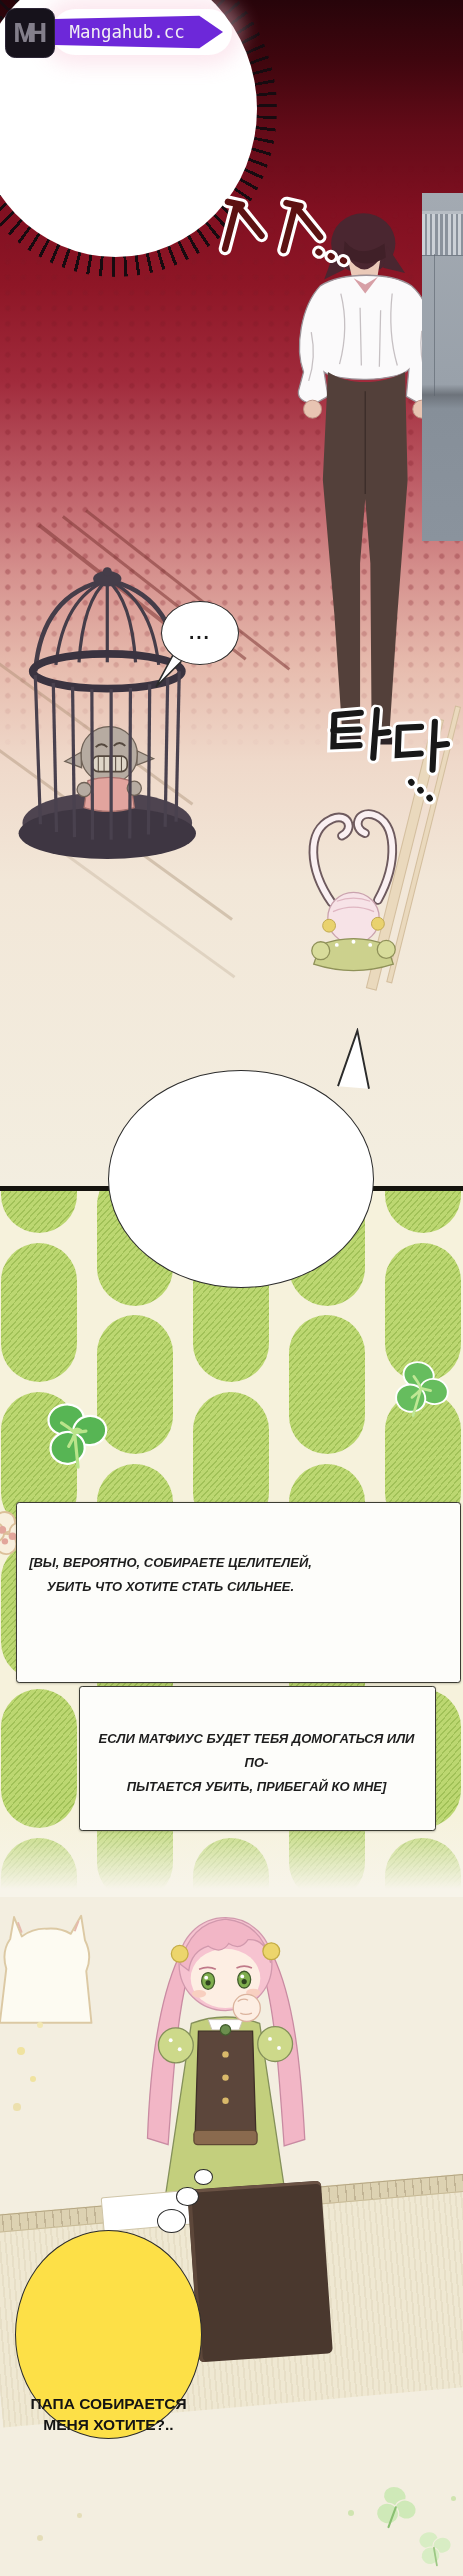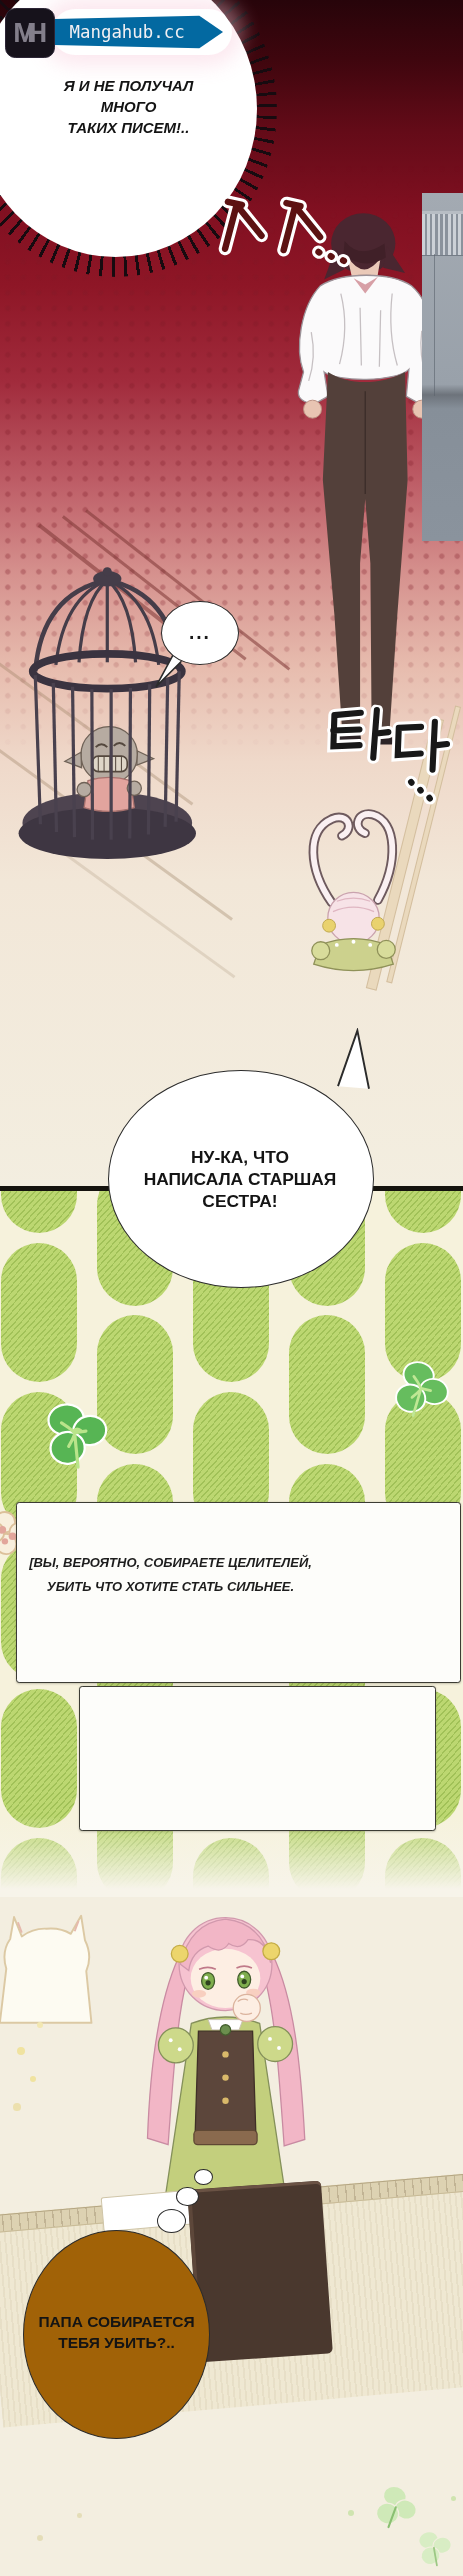--- a/index.html
+++ b/index.html
@@ -27,21 +27,21 @@
   .burst-inner{position:absolute;left:-26px;top:-39px;width:283px;height:296px;border-radius:50%;
     background:#fff;z-index:2;}
   .burst-text{position:absolute;left:37px;top:75px;width:183px;z-index:3;text-align:center;
     font-weight:bold;font-style:italic;font-size:15px;line-height:1.4;color:#141414;}
 
   
   .logo-badge{position:absolute;left:5.2px;top:7.7px;width:48px;height:48px;border-radius:10.3px;z-index:4;
     background:#16121b;border:1.3px solid #2c2536;display:flex;align-items:center;justify-content:center;}
   .logo-badge span{font-weight:bold;font-size:28px;color:#837f8b;letter-spacing:-0.34em;padding-right:.34em;}
   .logo-banner{position:absolute;left:54px;top:14px;width:169px;height:36px;z-index:3;
-    background:#0369a1;clip-path:polygon(0% 14%,86% 5%,100% 50%,86% 95%,0% 86%);
+    background:#6d28d9;clip-path:polygon(0% 14%,86% 5%,100% 50%,86% 95%,0% 86%);
     display:flex;align-items:center;box-shadow:0 0 15.5px 5.2px rgba(246,190,210,.6);}
   .logo-banner span{font-family:"DejaVu Sans Mono","Liberation Mono",monospace;
     font-size:17.4px;color:#f2f0f3;padding-left:15.5px;}
   .logo-glow{position:absolute;left:52px;top:9px;width:180px;height:46px;z-index:2;border-radius:26px;
     box-shadow:0 0 19.3px 10.3px rgba(248,205,220,.45);}
 
   
   .man{position:absolute;left:283px;top:203px;width:167px;height:544px;z-index:2;}
   .guard{position:absolute;left:422px;top:193px;width:42px;height:348px;z-index:2;
     background:linear-gradient(180deg,#a3aab2 0%,#99a1aa 55%,#6d737b 58%,#868f99 62%,#8a939d 100%);}
@@ -92,23 +92,23 @@
     background-image:repeating-linear-gradient(90deg,rgba(160,140,100,.10) 0 1.9px,transparent 1.9px 5.8px);}
   .desk-edge{position:absolute;left:-6.4px;top:2215px;width:480px;height:15.5px;z-index:5;
     background:#ddd2b2;border-top:1.9px solid #b4a582;border-bottom:1.3px solid #c8bb97;
     background-image:repeating-linear-gradient(90deg,rgba(120,100,70,.28) 0 1.3px,transparent 1.3px 8.4px);
     transform:rotate(-5deg);transform-origin:left center;}
   .paper{position:absolute;left:102px;top:2193px;width:98px;height:33px;z-index:6;
     background:#fff;border:1px solid #cfc5a8;border-radius:2.6px;transform:rotate(-5deg);}
   .ledger{position:absolute;left:193px;top:2185px;width:134px;height:173px;z-index:6;
     background:#4a382e;border-radius:5.2px;transform:rotate(-4deg);box-shadow:inset 3.9px 0 0 #5d473a, inset 0 3.2px 0 #6a5244;}
   .chain{position:absolute;background:#fff;border:1.6px solid #2b2b2b;border-radius:50%;z-index:7;}
-  .thought-bubble{position:absolute;left:23px;top:2230px;width:185px;height:207px;z-index:7;
-    background:#a16207;border:1.9px solid #2b2b2b;border-radius:50%;
-    display:flex;align-items:center;justify-content:center;}
+  .thought-bubble{position:absolute;left:15px;top:2230px;width:185px;height:207px;z-index:7;
+    background:#fde047;border:1.9px solid #2b2b2b;border-radius:50%;
+    display:flex;align-items:flex-end;justify-content:center;}
   .thought-text{text-align:center;font-weight:bold;font-size:15.5px;line-height:21px;color:#141414;transform:translateY(-2.6px);}
 
   .dot{position:absolute;border-radius:50%;z-index:3;}
 </style>
 </head>
 <body>
 
 <div id="page">
 
   <div class="bg-top"></div>
@@ -118,24 +118,20 @@
   <div class="streak" style="left:63px;top:515px;width:232px;height:2.6px;transform:rotate(38deg);"></div>
   <div class="streak" style="left:86px;top:509px;width:258px;height:3.2px;transform:rotate(38deg);"></div>
   <div class="plank" style="left:-26px;top:644px;width:270px;height:3.2px;transform:rotate(36deg);"></div>
   <div class="plank" style="left:-39px;top:721px;width:335px;height:3.2px;transform:rotate(36deg);"></div>
   <div class="plank" style="left:26px;top:824px;width:258px;height:2.6px;opacity:.6;transform:rotate(36deg);"></div>
   <div class="rail" style="left:444px;top:720px;width:277px;height:9px;transform:rotate(104deg);"></div>
   <div class="rail" style="left:461px;top:707px;width:283px;height:3.9px;transform:rotate(104deg);"></div>
 
   <div class="burst-outer"></div>
   <div class="burst-inner"></div>
-  <div class="burst-text">
-    <span>Я И НЕ ПОЛУЧАЛ МНОГО</span><br>
-    <span>ТАКИХ ПИСЕМ!..</span>
-  </div>
 
   <div class="logo-glow"></div>
   <div class="logo-badge">
     <span>MH</span>
   </div>
   <div class="logo-banner">
     <span>Mangahub.cc</span>
   </div>
 
   <svg class="sfx" style="left:206px;top:185px;width:138px;height:106px;transform:rotate(-14deg);" viewBox="0 0 215 165" aria-label="ㅅㅅ...">
@@ -255,25 +251,20 @@
     <circle cx="104" cy="238" r="3" fill="#fff"></circle>
       <circle cx="130" cy="233" r="3" fill="#fff"></circle>
       <circle cx="156" cy="238" r="3" fill="#fff"></circle>
   </svg>
 
   <div class="sister-bubble"></div>
   <svg class="sister-tail" width="39" height="62" viewBox="0 0 60 96">
     <polygon points="6,90 36,4 54,94" fill="#fff"></polygon>
     <path d="M6,90 L36,4 L54,94" fill="none" stroke="#2b2b2b" stroke-width="3"></path>
   </svg>
-  <div class="sister-text">
-    <span>НУ-КА, ЧТО</span><br>
-    <span>НАПИСАЛА СТАРШАЯ</span><br>
-    <span>СЕСТРА!</span>
-  </div>
 
   <div class="panel-divider"></div>
 
   <div class="pattern" id="capsule-pattern">
       <div class="capsule" style="left: 1.3px; top: -97px; background-color: rgb(188, 215, 113);"></div>
       <div class="capsule" style="left: 1.3px; top: 52px; background-color: rgb(188, 215, 113);"></div>
       <div class="capsule" style="left: 1.3px; top: 201px; background-color: rgb(188, 215, 113);"></div>
       <div class="capsule" style="left: 1.3px; top: 350px; background-color: rgb(188, 215, 113);"></div>
       <div class="capsule" style="left: 1.3px; top: 498px; background-color: rgb(188, 215, 113);"></div>
       <div class="capsule" style="left: 1.3px; top: 647px; background-color: rgb(188, 215, 113);"></div>
@@ -330,20 +321,24 @@
     <circle cx="40" cy="50" r="6" fill="#e2a69b"></circle>
     <circle cx="28" cy="58" r="5" fill="#e2a69b"></circle>
   </svg>
 
   <div class="letter-box" style="left:16px;top:1502px;width:443px;height:179px;"></div>
   <div class="letter-text" style="left:22.5px;top:1551px;width:296px;z-index:5;">
     <span>[ВЫ, ВЕРОЯТНО, СОБИРАЕТЕ ЦЕЛИТЕЛЕЙ,</span><br>
     <span>УБИТЬ ЧТО ХОТИТЕ СТАТЬ СИЛЬНЕЕ.</span>
   </div>
   <div class="letter-box" style="left:79px;top:1686px;width:355px;height:143px;"></div>
+  <div class="letter-text" style="left:85px;top:1727px;width:343px;z-index:5;">
+    <span>ЕСЛИ МАТФИУС БУДЕТ ТЕБЯ ДОМОГАТЬСЯ ИЛИ ПО-</span><br>
+    <span>ПЫТАЕТСЯ УБИТЬ, ПРИБЕГАЙ КО МНЕ]</span>
+  </div>
 
   <svg class="deco" style="left:-7.7px;top:1899px;width:106px;height:129px;" viewBox="0 0 164 200">
     <path d="M34,28 L46,58 Q64,45 84,46 Q106,44 122,54 L138,26 L144,64 Q156,88 146,112 L154,192 L12,192 L22,108 Q14,82 28,62 Z" fill="#fdfbf2" stroke="#dcc9a4" stroke-width="3" stroke-linejoin="round"></path>
     <path d="M40,36 L46,52 M134,34 L128,50" stroke="#e6b9ad" stroke-width="3"></path>
   </svg>
   <div class="dot" style="left:16.7px;top:2047px;width:8.4px;height:8.4px;background:#f0e3a0;"></div>
   <div class="dot" style="left:30px;top:2076px;width:6.4px;height:6.4px;background:#f0e3a0;"></div>
   <div class="dot" style="left:13px;top:2103px;width:7.7px;height:7.7px;background:#ece0ae;"></div>
   <div class="dot" style="left:37px;top:2022px;width:5.8px;height:5.8px;background:#f2e7b2;"></div>
 
@@ -386,21 +381,21 @@
   <div class="desk-edge"></div>
   <div class="paper"></div>
   <div class="ledger"></div>
 
   <div class="chain" style="left:194px;top:2169px;width:16.7px;height:14px;"></div>
   <div class="chain" style="left:176px;top:2187px;width:20.6px;height:17.4px;"></div>
   <div class="chain" style="left:157px;top:2209px;width:27px;height:22px;"></div>
   <div class="thought-bubble">
     <div class="thought-text">
       <span>ПАПА СОБИРАЕТСЯ</span><br>
-      <span>ТЕБЯ УБИТЬ?..</span>
+      <span>МЕНЯ ХОТИТЕ?..</span>
     </div>
   </div>
 
   <svg class="deco" style="left:375px;top:2485px;width:44px;height:48px;transform:rotate(18deg);z-index:3;" viewBox="0 0 104 114">
     <g stroke="#f3eee0" stroke-width="6" fill="#cfe9b8" paint-order="stroke" stroke-linejoin="round">
       <ellipse cx="38" cy="30" rx="26" ry="22"></ellipse>
         <ellipse cx="72" cy="52" rx="24" ry="21"></ellipse>
         <ellipse cx="34" cy="74" rx="25" ry="23"></ellipse>
     </g>
     <path d="M48,54 L46,104" stroke="#8abf72" stroke-width="5" fill="none" stroke-linecap="round"></path>

